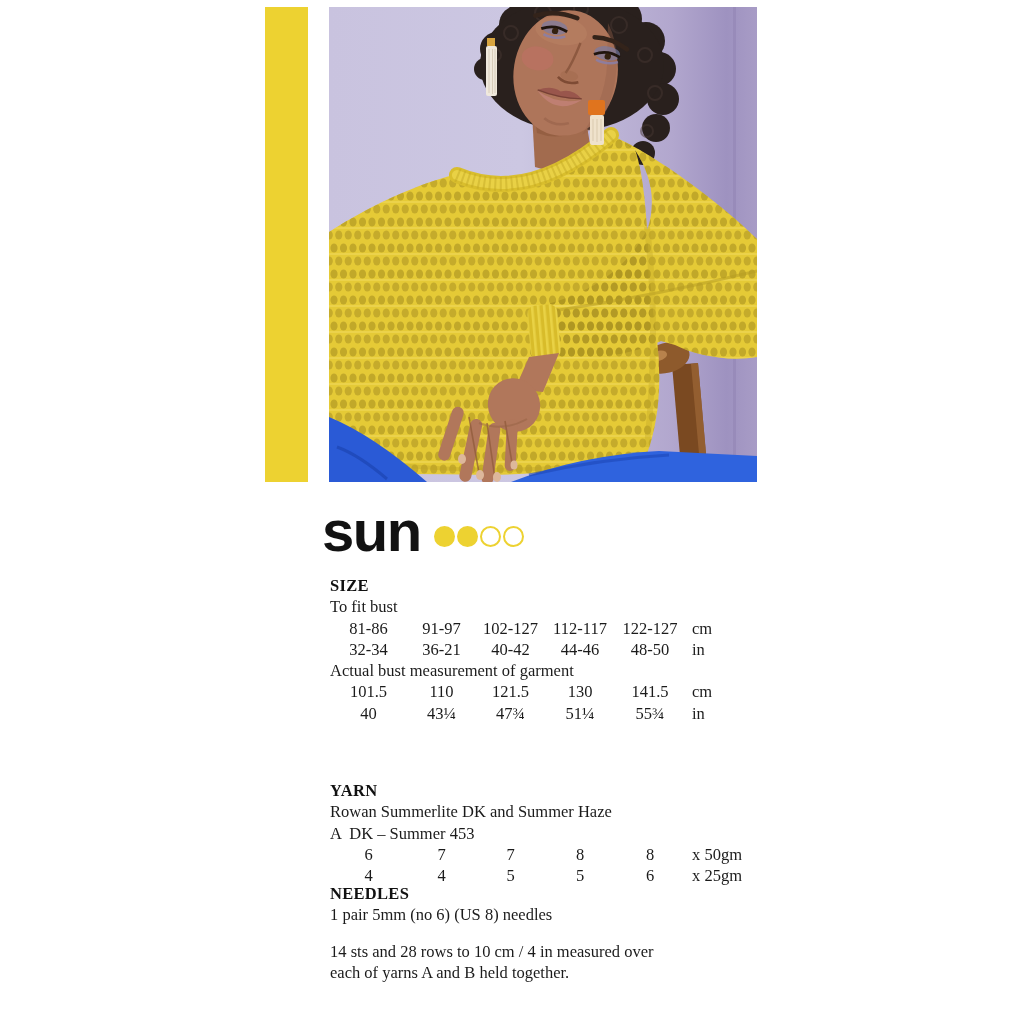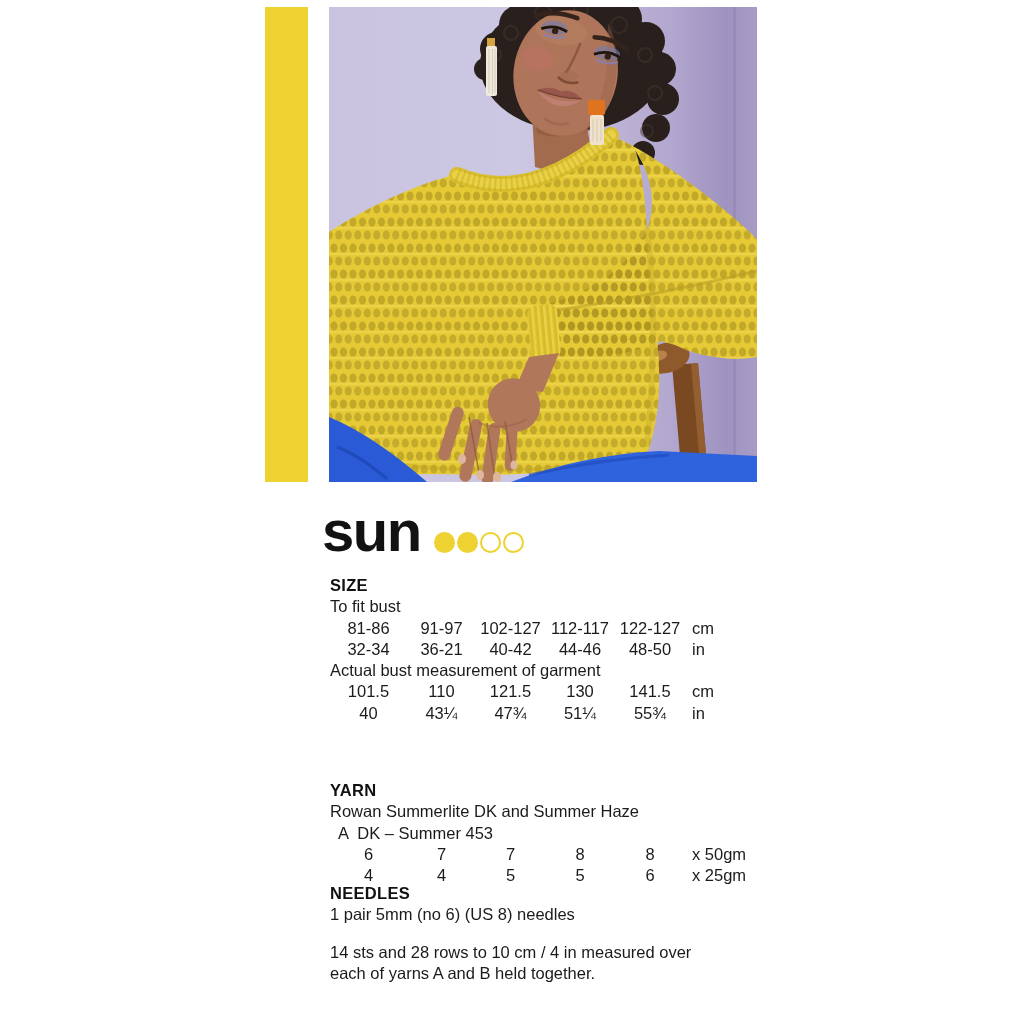--- a/index.html
+++ b/index.html
@@ -4,31 +4,31 @@
 <style>
   html,body{margin:0;padding:0;background:#ffffff;}
   body{width:1024px;height:1024px;font-family:"Liberation Sans",sans-serif;color:#1b1b1b;}
   .page{position:relative;width:1024px;height:1024px;background:#fff;overflow:hidden;}
 
   .accent-bar{position:absolute;left:265px;top:7px;width:43px;height:475px;background:#EDD231;}
 
   .photo{position:absolute;left:329px;top:7px;width:428px;height:475px;margin:0;}
   .photo svg{display:block;width:100%;height:100%;}
 
-  .title-row{position:absolute;left:322px;top:502px;display:flex;align-items:center;}
+  .title-row{position:absolute;left:322px;top:502px;display:flex;align-items:flex-start;}
   .title-row h1{margin:0;font-size:58px;line-height:57px;font-weight:700;letter-spacing:-1.5px;color:#121212;}
   .dots{display:flex;gap:2px;margin-left:13px;margin-top:24px;}
   .dot{width:21px;height:21px;border-radius:50%;box-sizing:border-box;}
   .dot.filled{background:#EDD231;}
   .dot.open{border:2.5px solid #EDD231;background:#fff;}
 
-  .block{position:absolute;left:330px;width:424px;font-size:16.5px;line-height:21.3px;}
+  .block{position:absolute;left:330px;width:424px;font-size:16.5px;line-height:21.3px;font-family:Liberation Serif, serif;}
   .block h2{margin:0;font-size:16.5px;line-height:21.3px;font-weight:700;letter-spacing:.3px;color:#111;}
   .line{white-space:nowrap;}
-  .pre{white-space:pre;margin-left:8px;}
+  .pre{white-space:pre;}
   .row{display:grid;grid-template-columns:77px 69px 69px 70px 70px 68px;}
   .row .v{text-align:center;}
   .row .u{text-align:left;padding-left:7px;}
 
   #size{top:575px;}
   #yarn{top:780px;}
   #needles{top:883px;}
   #tension{top:942px;line-height:20.6px;}
 </style>
 </head>

